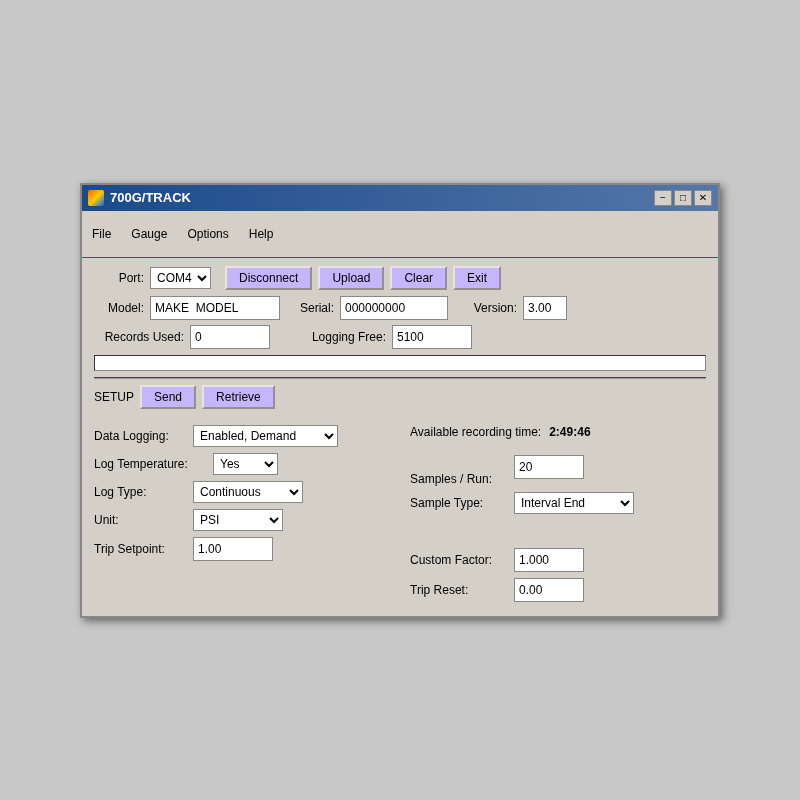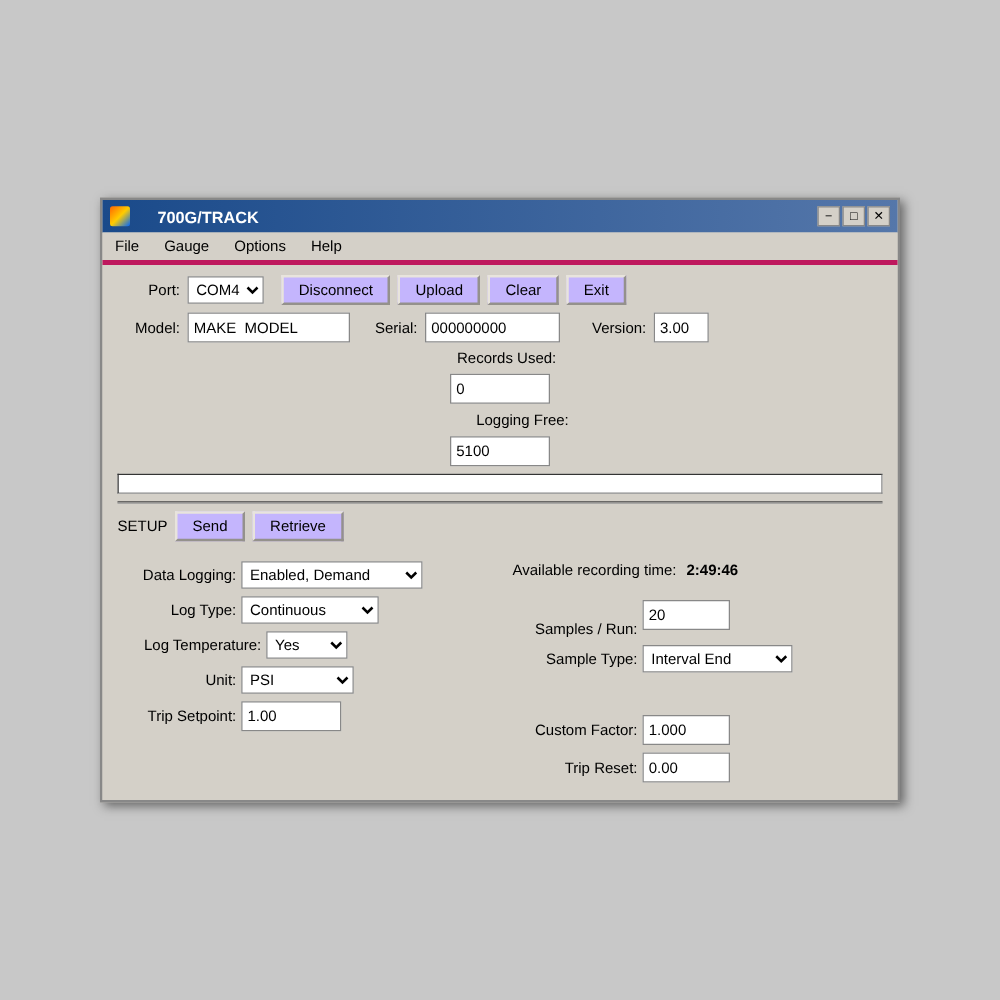--- a/index.html
+++ b/index.html
@@ -23,22 +23,21 @@
       background: linear-gradient(to right, #1a4a8a, #5577aa);
       color: white;
       padding: 3px 6px;
       display: flex;
       align-items: center;
       justify-content: space-between;
       height: 26px;
     }
     .titlebar-left {
       display: flex;
-      align-items: center;
-      gap: 22px;
+      gap: 6px;
     }
     .title-icon {
       width: 16px;
       height: 16px;
       background: linear-gradient(135deg, #ff6600, #ffcc00, #0066ff);
       border-radius: 2px;
       flex-shrink: 0;
     }
     .titlebar-title {
       font-size: 13px;
@@ -55,24 +54,24 @@
       border: 1px solid #888;
       font-size: 10px;
       cursor: pointer;
       display: flex;
       align-items: center;
       justify-content: center;
       color: #000;
     }
     .menubar {
       background: #d4d0c8;
-      padding: 2px 4px;
+      padding: 14px 4px;
       display: flex;
       gap: 8px;
-      border-bottom: 4px solid #be185d;
+      border-bottom: 1px solid #be185d;
     }
     .menu-item {
       padding: 2px 6px;
       cursor: pointer;
       font-size: 12px;
     }
     .content {
       padding: 8px 12px;
       background: #d4d0c8;
     }
@@ -139,21 +138,20 @@
     .col-right {
       flex: 1;
     }
     .field-row {
       display: flex;
       align-items: center;
       margin-bottom: 6px;
       gap: 4px;
     }
     .field-label {
-      text-align: right;
       flex-shrink: 0;
     }
     .port-select-wrapper {
       display: flex;
       align-items: center;
       gap: 0;
     }
     select.dropdown {
       background: white;
       border: 1px solid #888;
@@ -210,21 +208,21 @@
 
     <div class="row">
       <span class="label" style="width:50px;">Model:</span>
       <input type="text" class="input-field" style="width: 130px;" value="MAKE  MODEL">
       <span class="label" style="width:40px; margin-left:8px;">Serial:</span>
       <input type="text" class="input-field" style="width: 108px;" value="000000000">
       <span class="label" style="width:55px; margin-left:8px;">Version:</span>
       <input type="text" class="input-field" style="width: 44px;" value="3.00">
     </div>
 
-    <div class="row" style="margin-top:4px;flex-direction:column;">
+    <div class="row" style="margin-top:4px;">
       <span class="label" style="width:90px;">Records Used:</span>
       <input type="text" class="input-field" style="width: 80px;" value="0">
       <span class="label" style="width:90px; margin-left:20px;">Logging Free:</span>
       <input type="text" class="input-field" style="width: 80px;" value="5100">
     </div>
 
     <div class="progress-bar" style="margin: 6px 0;">
       <div class="progress-fill"></div>
     </div>
 
@@ -243,32 +241,32 @@
           <span class="field-label" style="width:95px;">Data Logging:</span>
           <select class="dropdown" style="width:145px;">
             <option>Enabled, Demand</option>
             <option>Enabled, Continuous</option>
             <option>Disabled</option>
           </select>
         </div>
 
 
         <div class="field-row">
+          <span class="field-label" style="width:115px;">Log Temperature:</span>
+          <select class="dropdown" style="width:65px;">
+            <option selected="">Yes</option>
+            <option>No</option>
+          </select>
+        </div>
+
+        <div class="field-row">
           <span class="field-label" style="width:95px;">Log Type:</span>
           <select class="dropdown" style="width:110px;">
             <option selected="">Continuous</option>
             <option>Single Shot</option>
-          </select>
-        </div>
-
-        <div class="field-row">
-          <span class="field-label" style="width:115px;">Log Temperature:</span>
-          <select class="dropdown" style="width:65px;">
-            <option selected="">Yes</option>
-            <option>No</option>
           </select>
         </div>
 
         <div class="field-row">
           <span class="field-label" style="width:95px;">Unit:</span>
           <select class="dropdown" style="width:90px;">
             <option selected="">PSI</option>
             <option>BAR</option>
             <option>kPa</option>
             <option>Custom</option>

